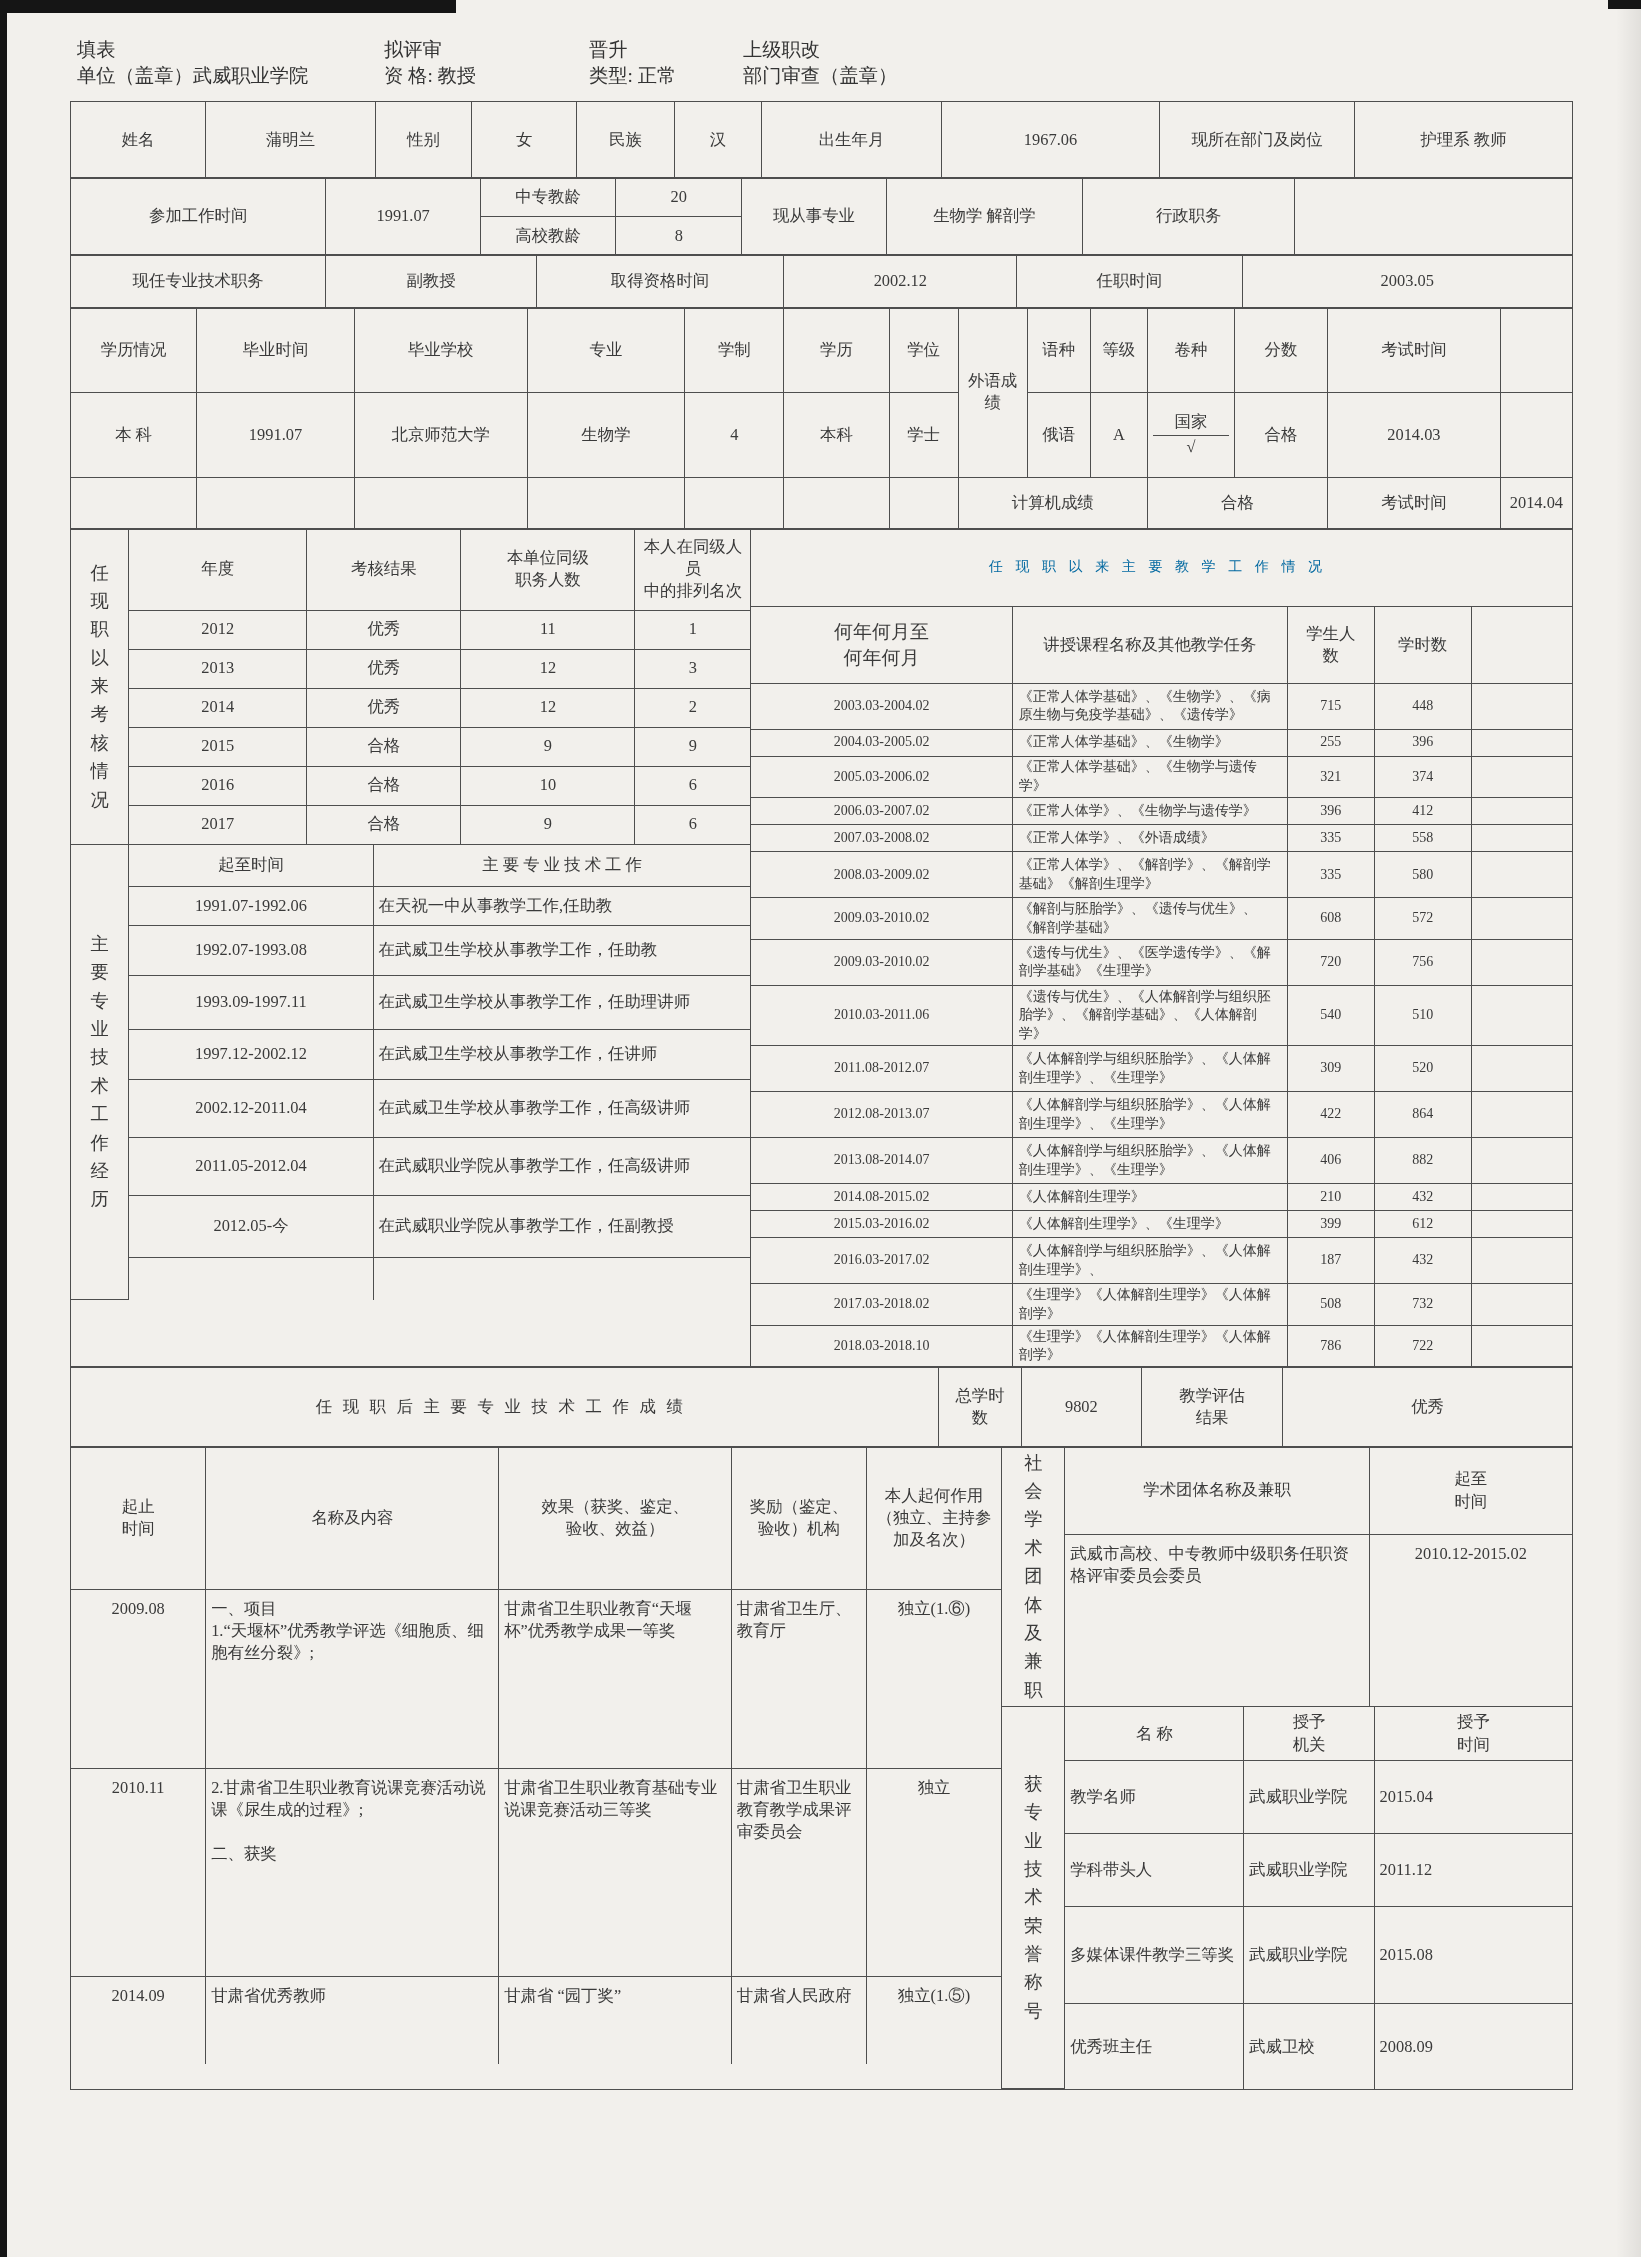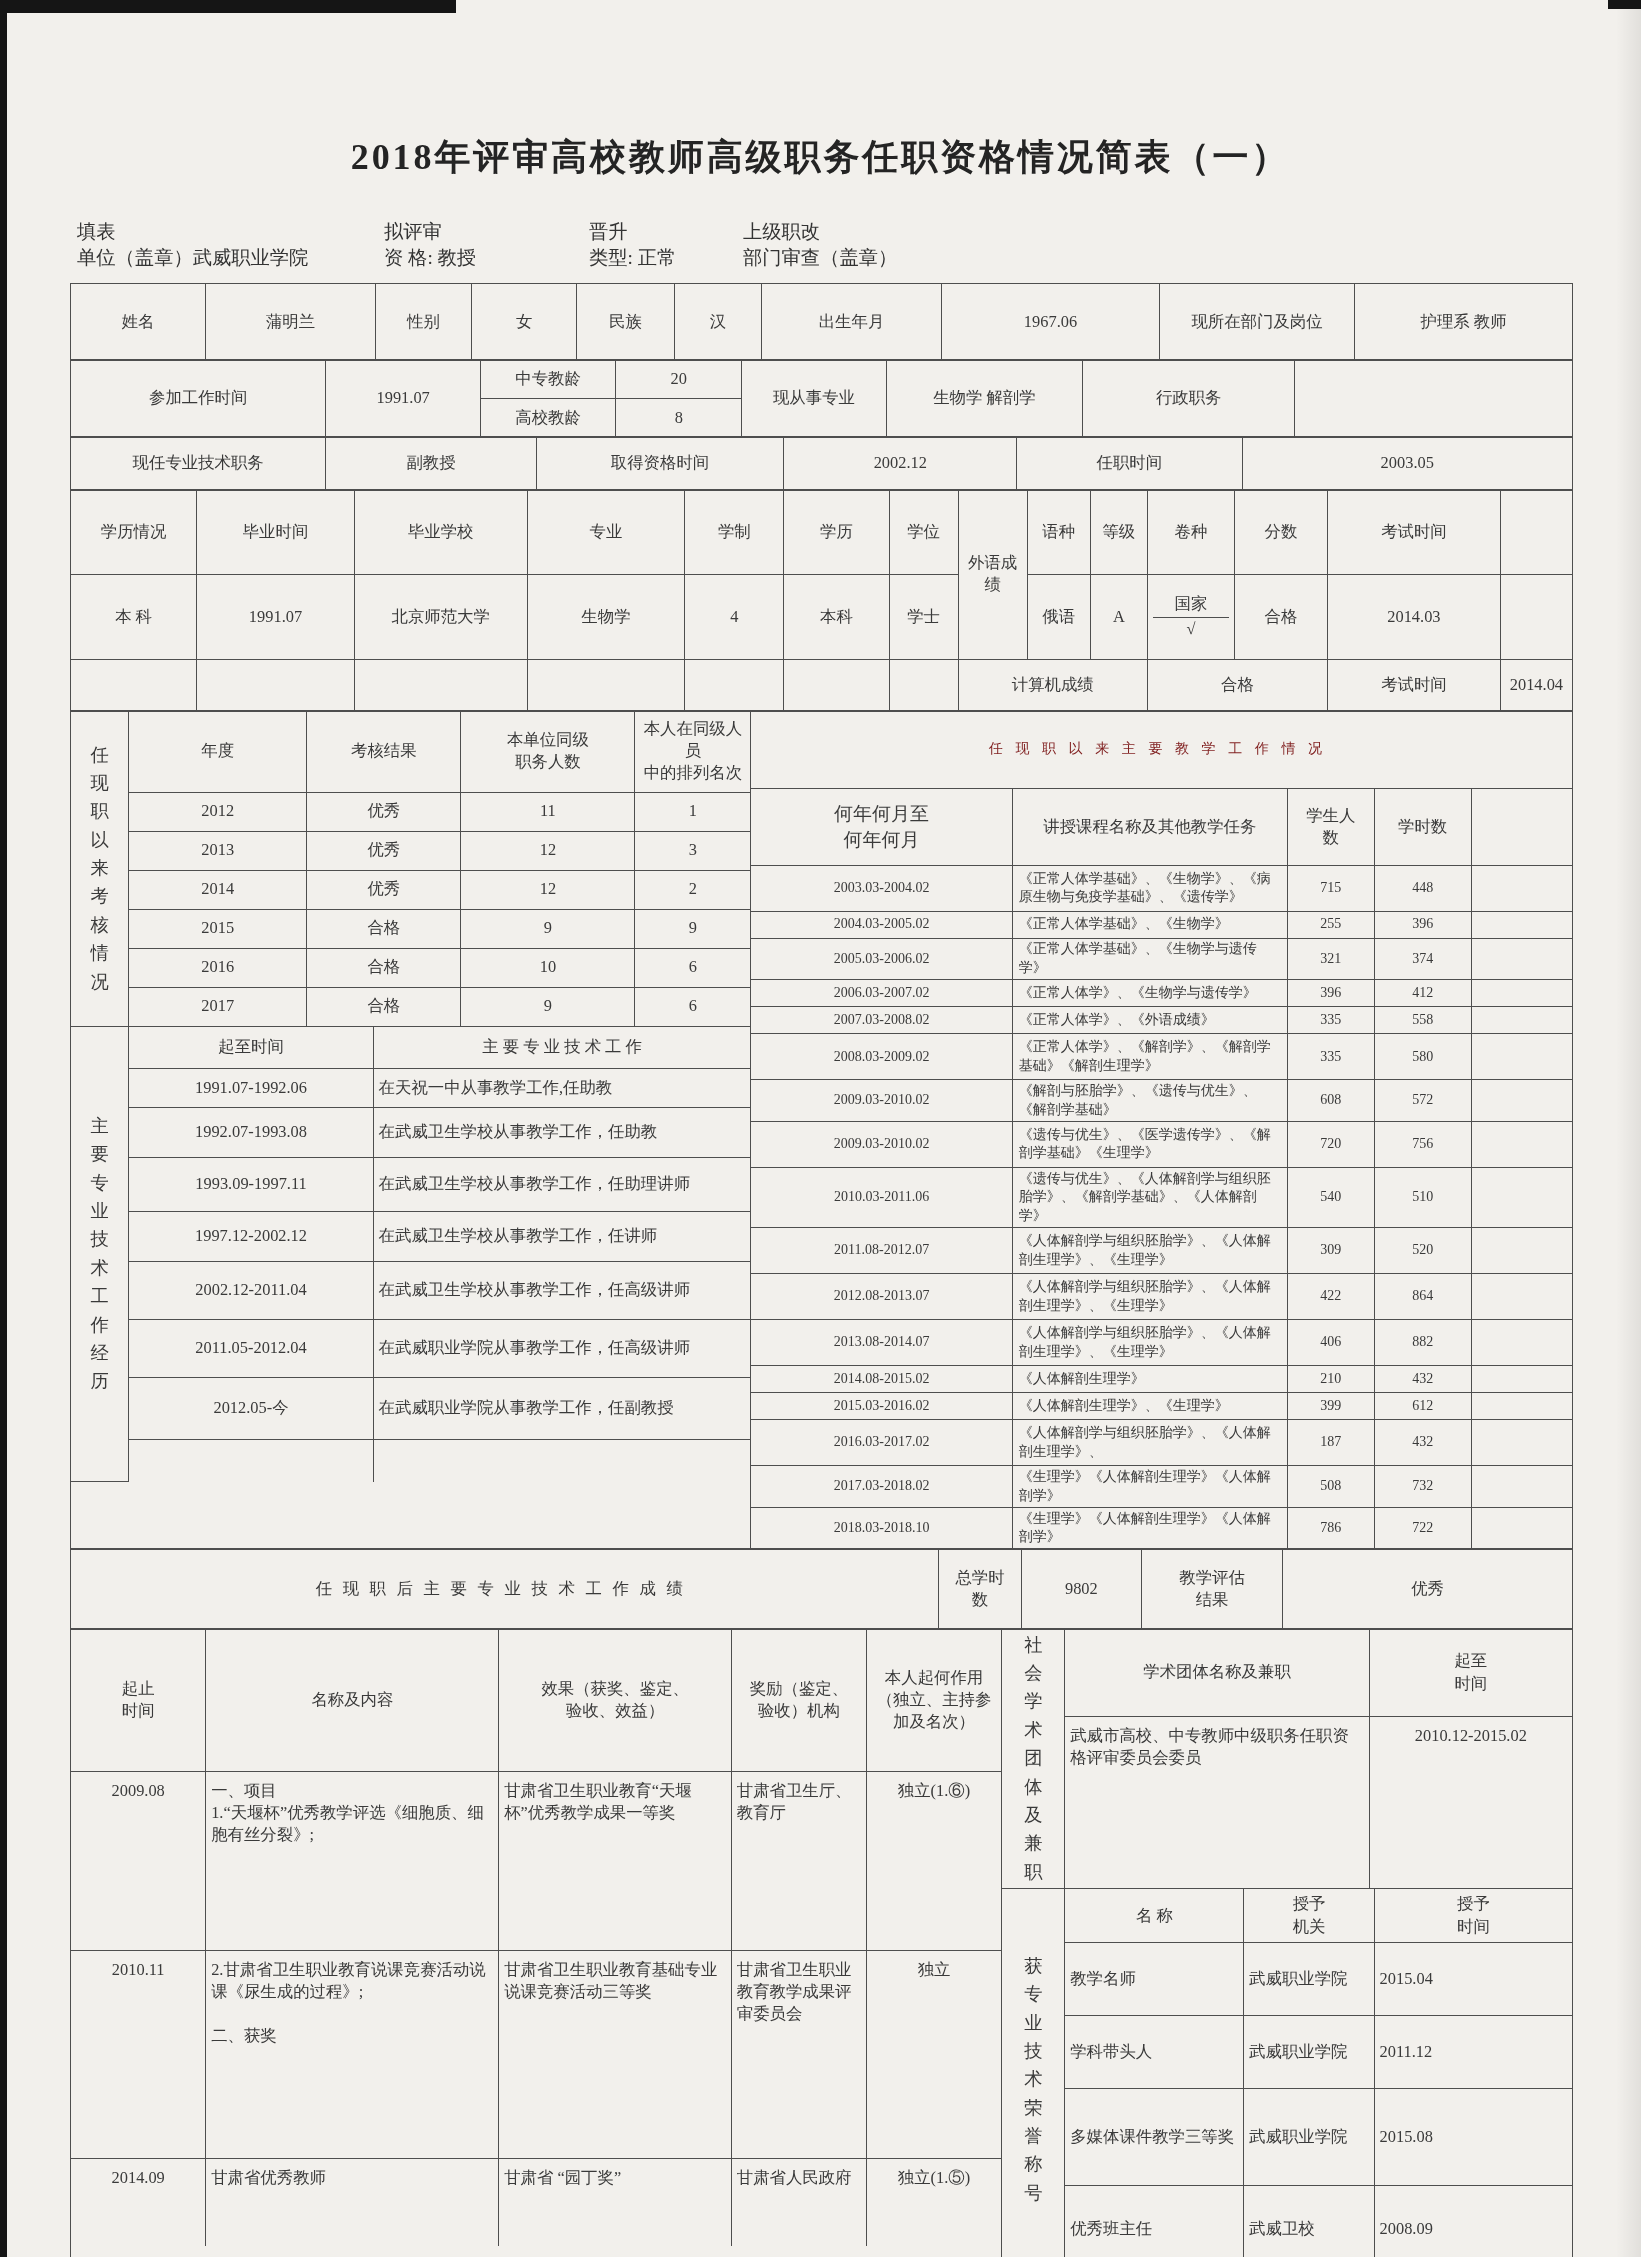--- a/index.html
+++ b/index.html
@@ -20,34 +20,33 @@
 .inner{border-collapse:collapse;width:100%;table-layout:fixed}
 .inner td{border:1.9px solid #4e4e4e;text-align:center;vertical-align:middle;padding:1.9px 4.8px;font-size:16.4px;line-height:1.35}
 .inner tr:first-child>td{border-top:none}
 .inner td:first-child{border-left:none}
 .inner td:last-child{border-right:none}
 .inner.bot tr:last-child>td{border-bottom:none}
 .v{width:20px;margin:0 auto;word-break:break-all;line-height:1.55;font-size:18.3px}
 .pre{white-space:pre-line}
 .tl{text-align:left !important}
 .top{vertical-align:top !important;padding-top:7.7px !important}
-.secttl{font-size:20px;letter-spacing:12.6px;color:#7f1d1d}
+.secttl{font-size:20px;letter-spacing:12.6px;color:#0369a1}
 .dlab{font-size:19.3px;letter-spacing:10.6px}
 .teach td{font-size:14px;line-height:1.32;padding:1.9px 5.8px}
 .divline{border-top:1.9px solid #4e4e4e;margin-top:1.9px}
 </style>
 </head>
 <body>
 
 <div class="page">
 <div class="art a-top"></div>
 <div class="art a-left"></div>
 <div class="art a-tr"></div>
 
-<h1 class="title">2018年评审高校教师高级职务任职资格情况简表（一）</h1>
 
 <div class="head">
 <div style="width:307px">
         <div class="hl">填表</div>
         <div class="hl">单位（盖章）武威职业学院</div>
       </div>
 <div style="width:205px">
         <div class="hl">拟评审</div>
         <div class="hl">资  格: 教授</div>
       </div>

